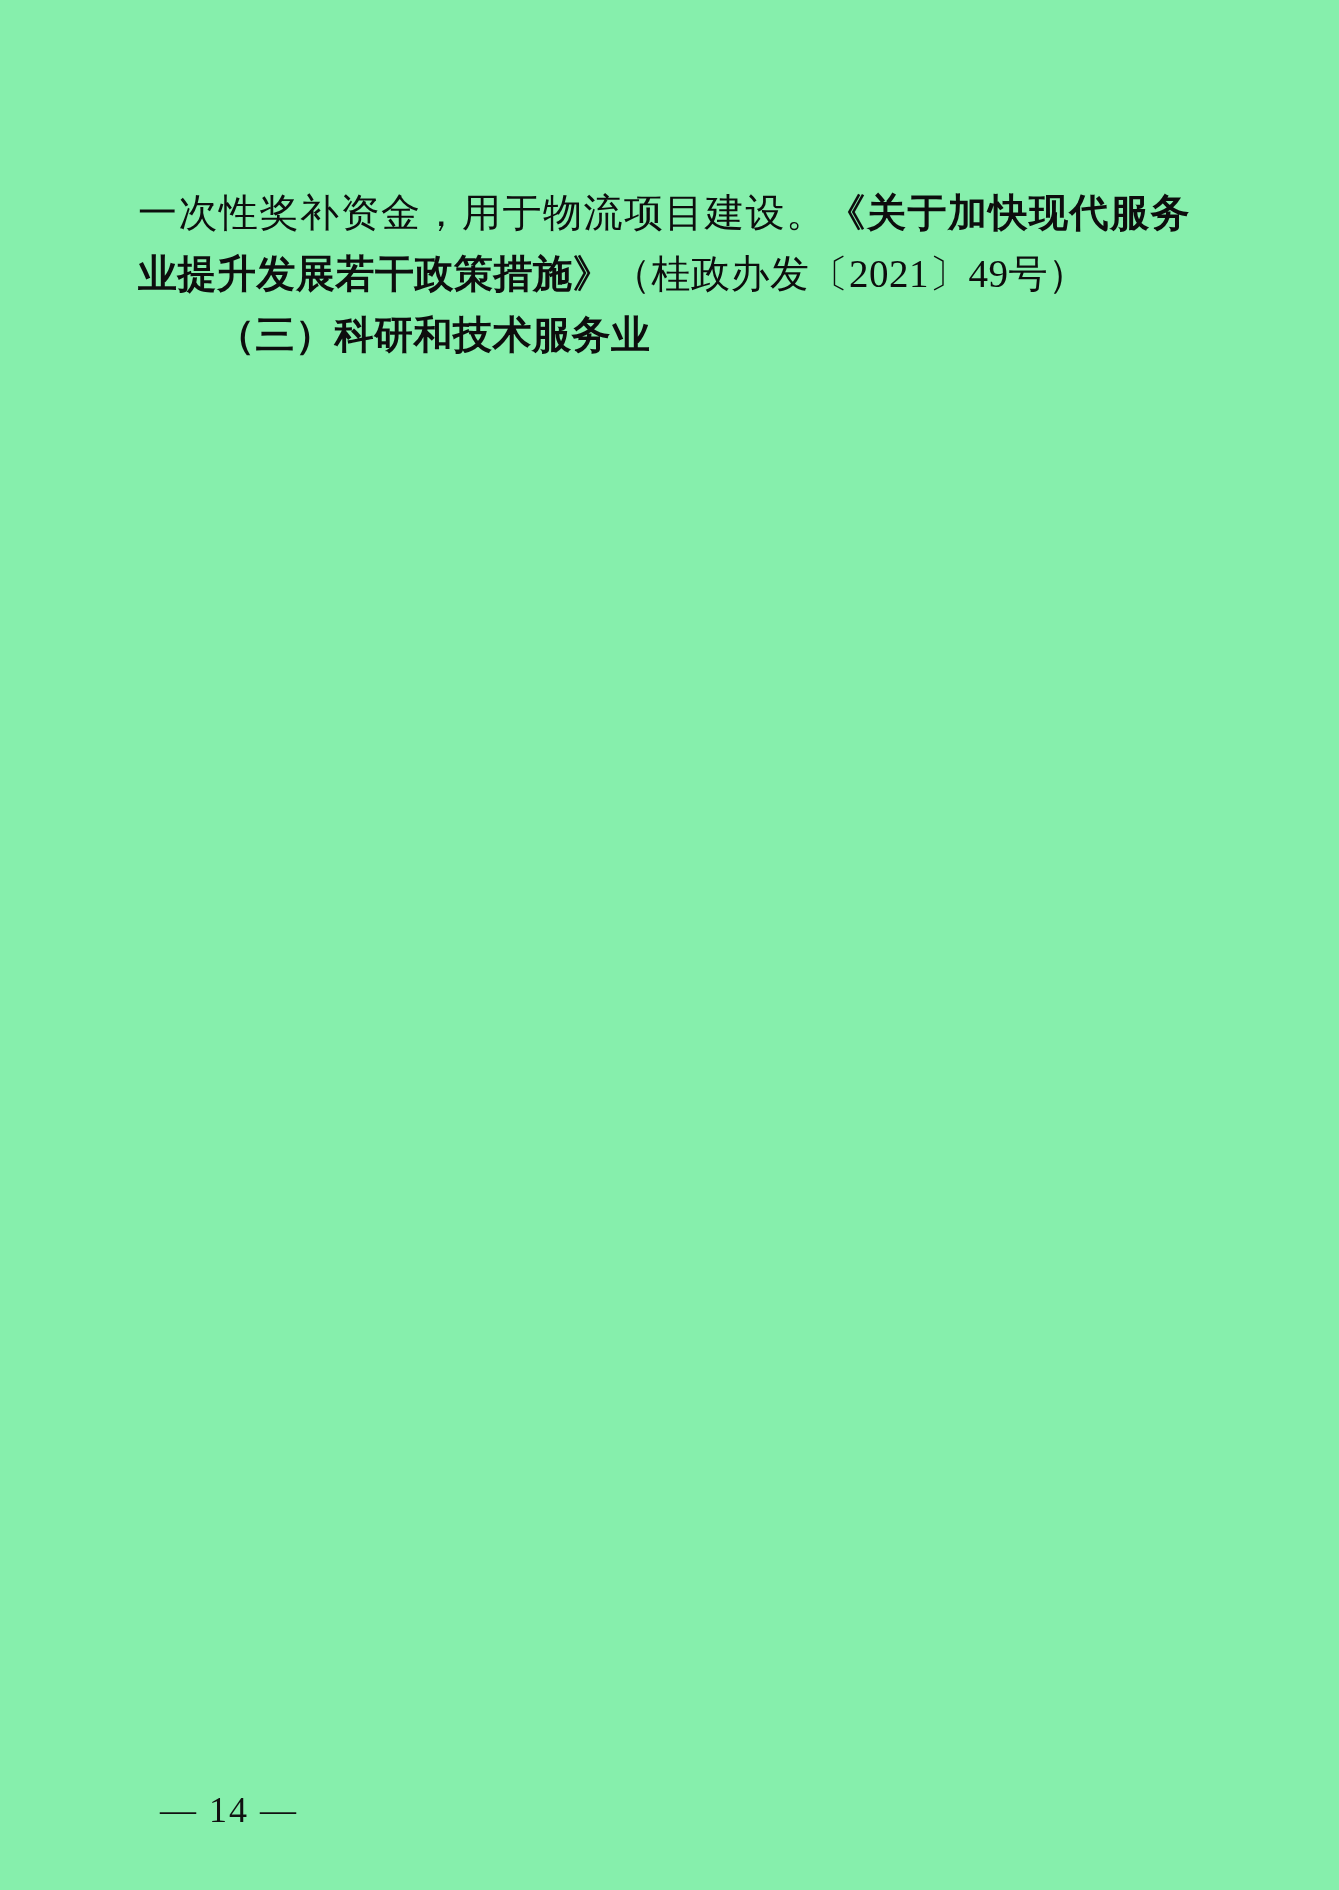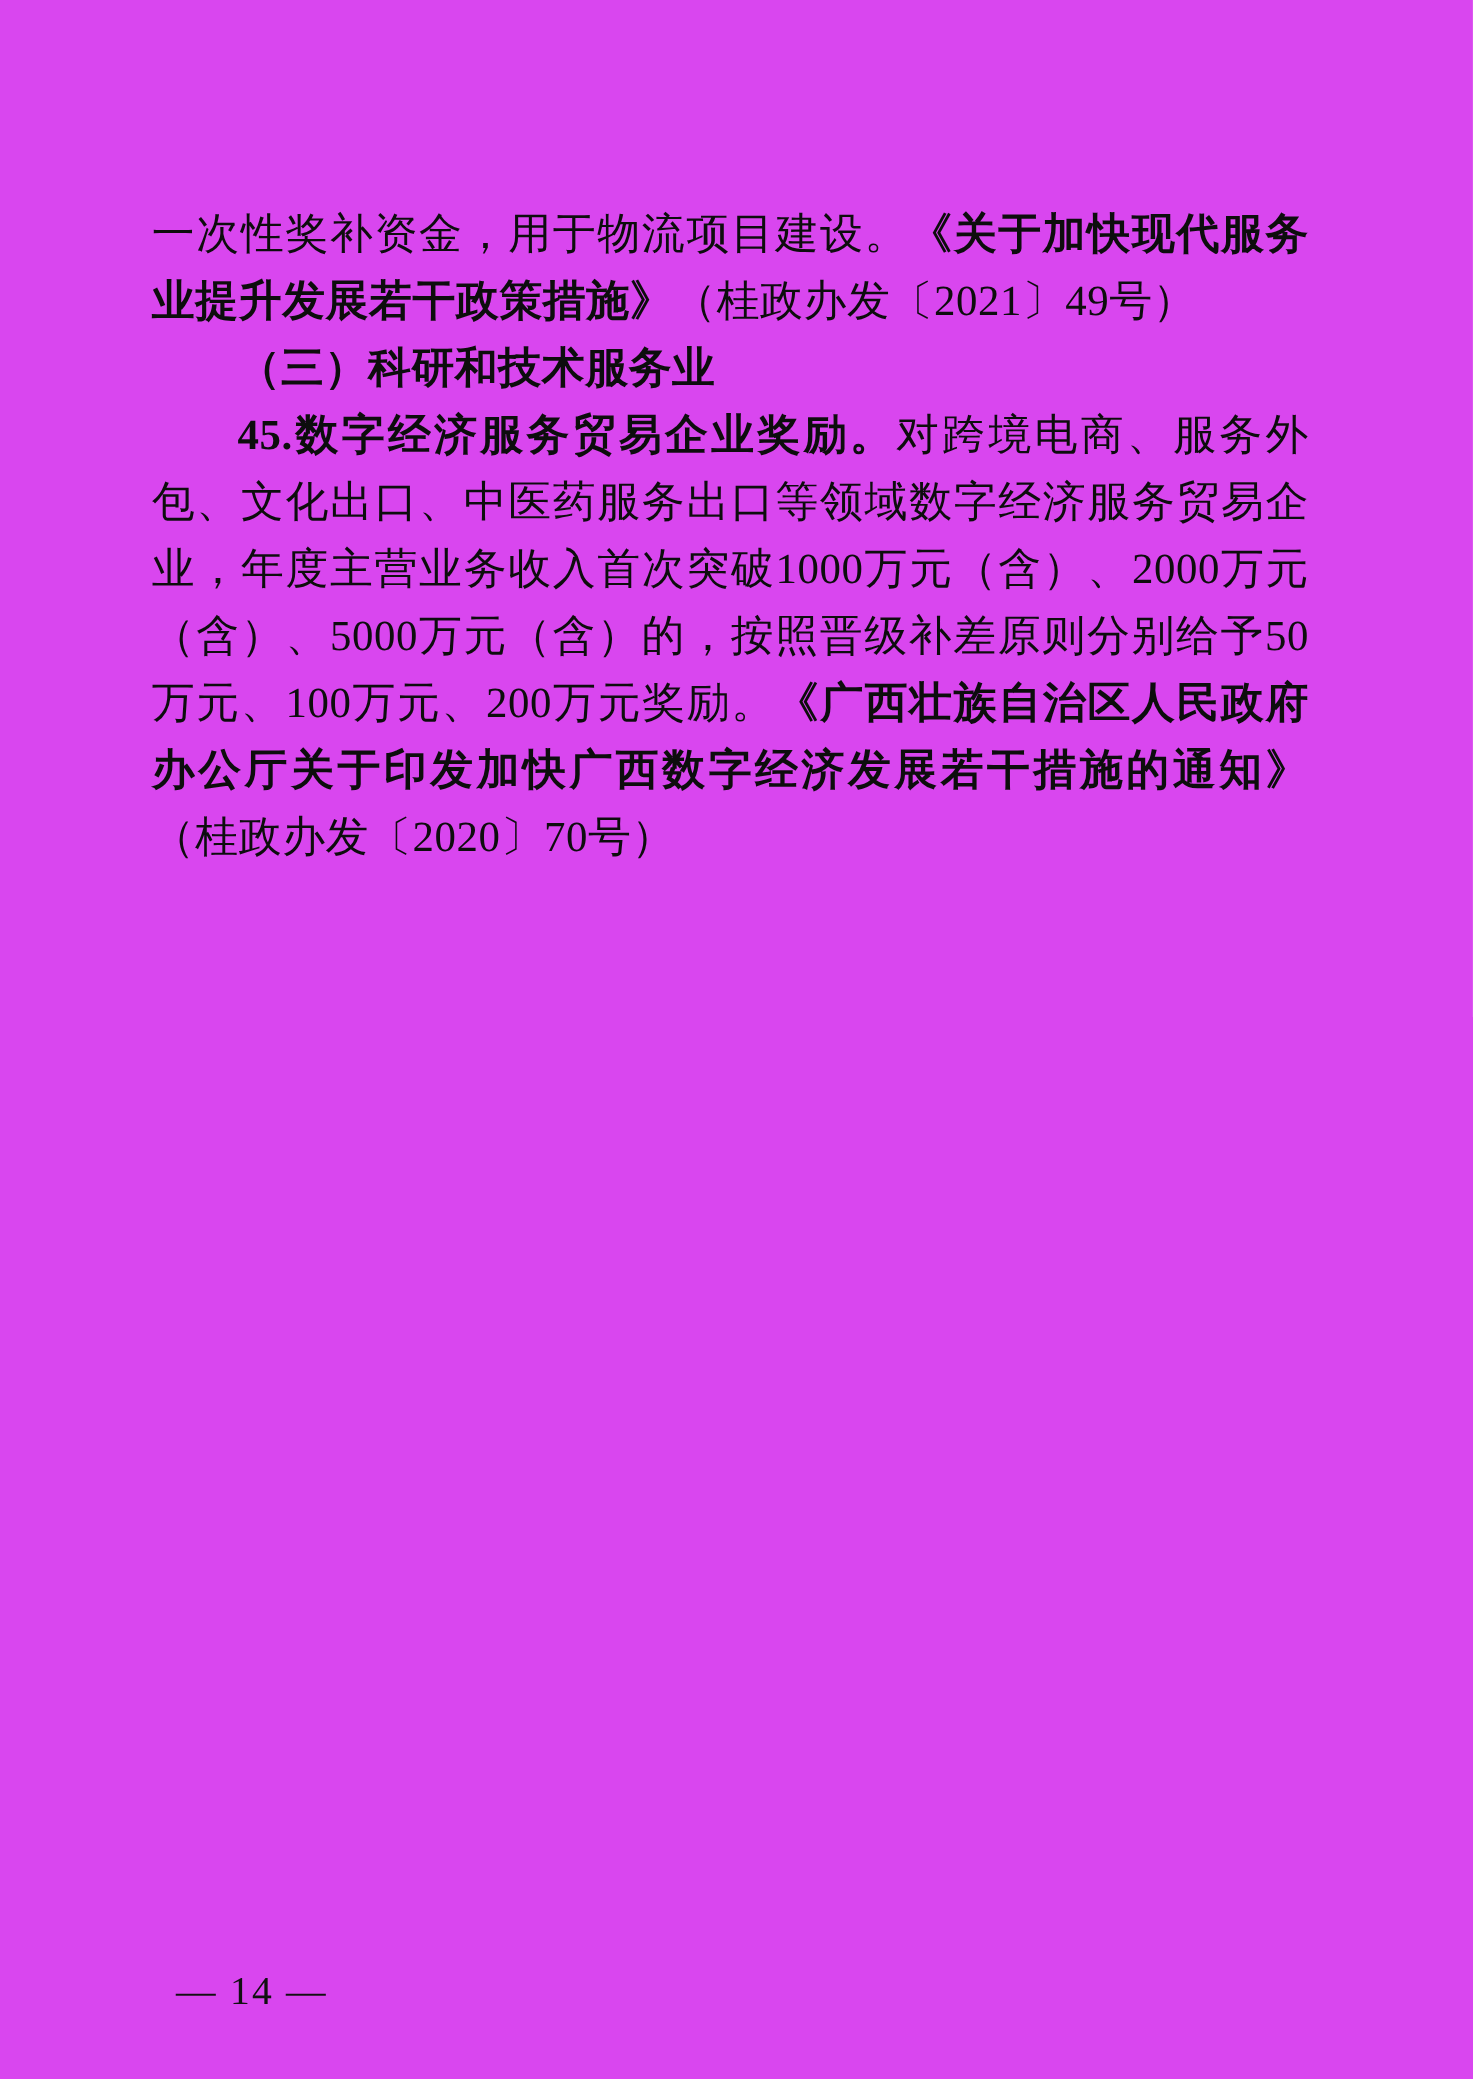--- a/index.html
+++ b/index.html
@@ -4,21 +4,21 @@
 <style>
   html, body {
     margin: 0;
     padding: 0;
     background: #ffffff;
   }
   .page {
     position: relative;
     width: 1339px;
     height: 1890px;
-    background: #d946ef;
+    background: #86efac;
     overflow: hidden;
     font-family: "Liberation Serif", "DejaVu Serif", serif;
     color: #0d0d0d;
   }
   .content {
     position: absolute;
     left: 138px;
     top: 182px;
     width: 1052px;
     font-size: 39px;
@@ -53,18 +53,17 @@
     margin-top: 24px;
   }
 </style>
 </head>
 <body>
 
 <div class="page">
   <main class="content" id="doc-body">
       <p class="para no-indent"><span class="seg">一次性奖补资金，用于物流项目建设。</span><span class="seg bold">《关于加快现代服务业提升发展若干政策措施》</span><span class="seg">（桂政办发〔2021〕49号）</span></p>
       <p class="para heading"><span class="seg bold">（三）科研和技术服务业</span></p>
-      <p class="para"><span class="seg bold">45.数字经济服务贸易企业奖励。</span><span class="seg">对跨境电商、服务外包、文化出口、中医药服务出口等领域数字经济服务贸易企业，年度主营业务收入首次突破1000万元（含）、2000万元（含）、5000万元（含）的，按照晋级补差原则分别给予50万元、100万元、200万元奖励。</span><span class="seg bold">《广西壮族自治区人民政府办公厅关于印发加快广西数字经济发展若干措施的通知》</span><span class="seg">（桂政办发〔2020〕70号）</span></p>
     </main>
   <footer class="footer">
     <span>— 14 —</span>
   </footer>
 </div>
 
 </body></html>

